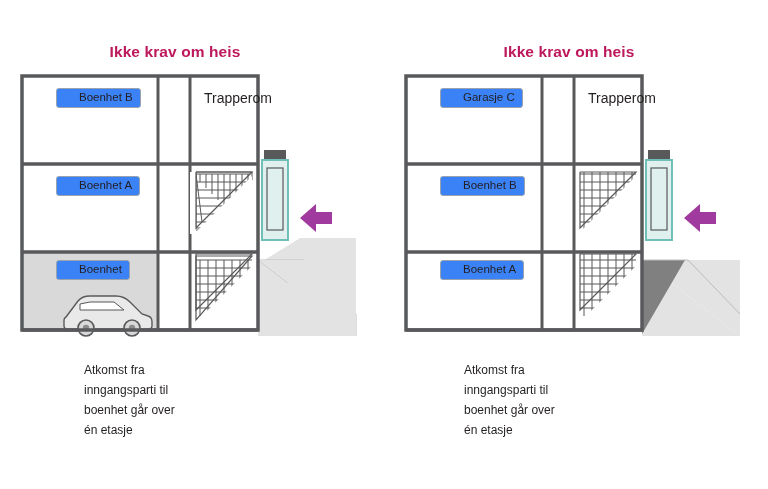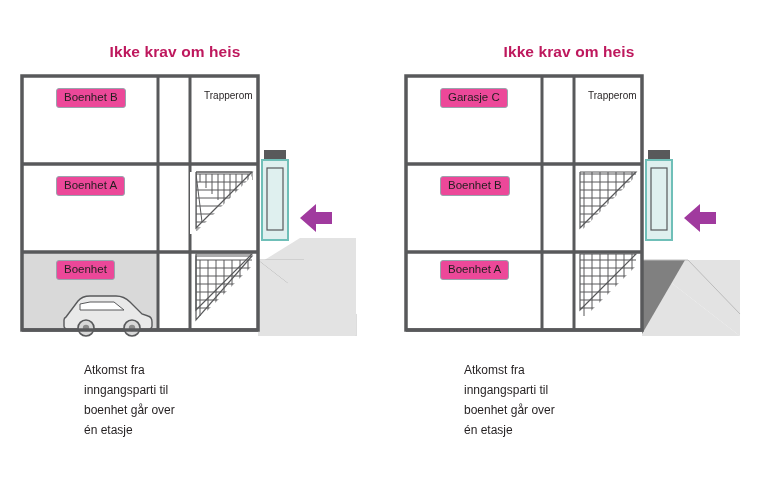--- a/index.html
+++ b/index.html
@@ -61,32 +61,32 @@
     line-height: 20px;
     color: #231f20;
   }
   .caption-left  { left: 84px; }
   .caption-right { left: 464px; }
   .caption div { white-space: nowrap; }
 
   
   .room-label {
     position: absolute;
-    background: #ec4899;
+    background: #3b82f6;
     border: 1px solid #9aa3ad;
     border-radius: 3px;
     font-size: 11.5px;
     color: #231f20;
-    padding: 2px 7px 3px 7px;
+    padding: 2px 7px 3px 22px;
     line-height: 13px;
     white-space: nowrap;
   }
   .stair-label {
     position: absolute;
-    font-size: 10px;
+    font-size: 14px;
     color: #231f20;
     white-space: nowrap;
   }
 </style>
 </head>
 <body>
 
 <div class="stage">
 
   <div class="panel panel-left">

